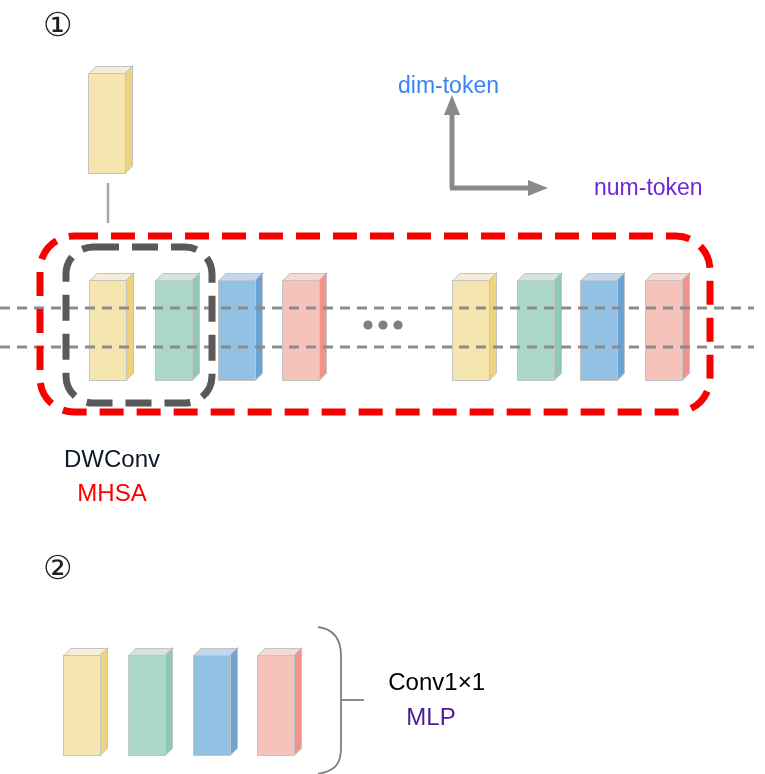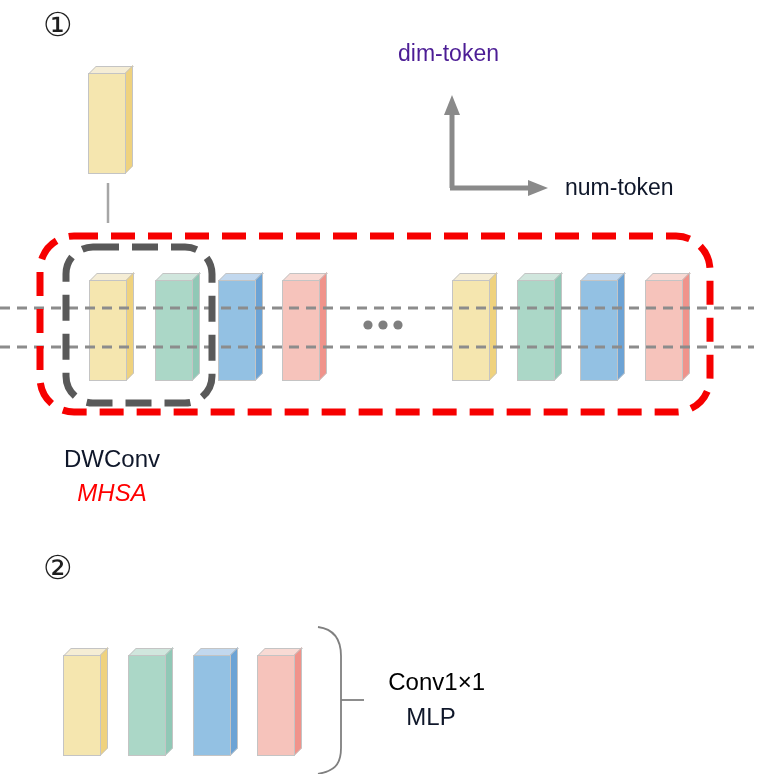--- a/index.html
+++ b/index.html
@@ -116,23 +116,23 @@
     <line x1="108" y1="183" x2="108" y2="223" stroke-width="2.5" stroke="#A6A6A6"></line>
     <g>
       <circle cx="368" cy="325" r="4.6" fill="#7F7F7F"></circle>
       <circle cx="383" cy="325" r="4.6" fill="#7F7F7F"></circle>
       <circle cx="398" cy="325" r="4.6" fill="#7F7F7F"></circle>
     </g>
     <path d="M318,627 C333,629 341,638 341,656 L341,748 C341,766 333,771 318,774" fill="none" stroke-width="1.8" stroke="#808080"></path>
     <line x1="341" y1="700" x2="364" y2="700" stroke-width="1.8" stroke="#808080"></line>
   </svg>
 
-  <div class="label axis-label" style="left: 398px; top: 40px; color: #4c1d95;">dim-token</div>
-  <div class="label axis-label" style="left: 565px; top: 174px; color: #0f172a;">num-token</div>
+  <div class="label axis-label" style="left: 398px; top: 72px; color: #3b82f6;">dim-token</div>
+  <div class="label axis-label" style="left: 594px; top: 174px; color: #6d28d9;">num-token</div>
 
   <div class="label center" style="left: 40px; top: 445px; width: 144px; color: #0f172a;">DWConv</div>
-  <div class="label center" style="left: 40px; top: 479px; width: 144px; color: rgb(255, 0, 0); font-style: italic;">MHSA</div>
+  <div class="label center" style="left: 40px; top: 479px; width: 144px; color: rgb(255, 0, 0);">MHSA</div>
 
   <div class="badge" style="left: 43px; top: 551px; color: rgb(31, 31, 31);">②</div>
   <div class="label center" style="left: 377px; top: 668px; width: 108px; color: rgb(0, 0, 0); text-align: right;">Conv1×1</div>
-  <div class="label center" style="left: 377px; top: 703px; width: 108px; color: #0f172a;">MLP</div>
+  <div class="label center" style="left: 377px; top: 703px; width: 108px; color: #4c1d95;">MLP</div>
 
 </div>
 
 </body></html>

